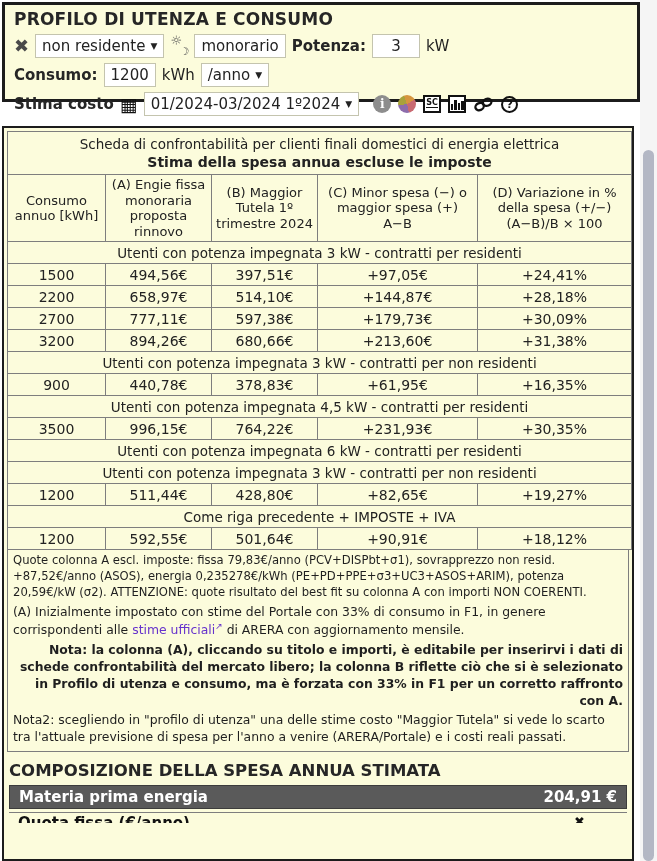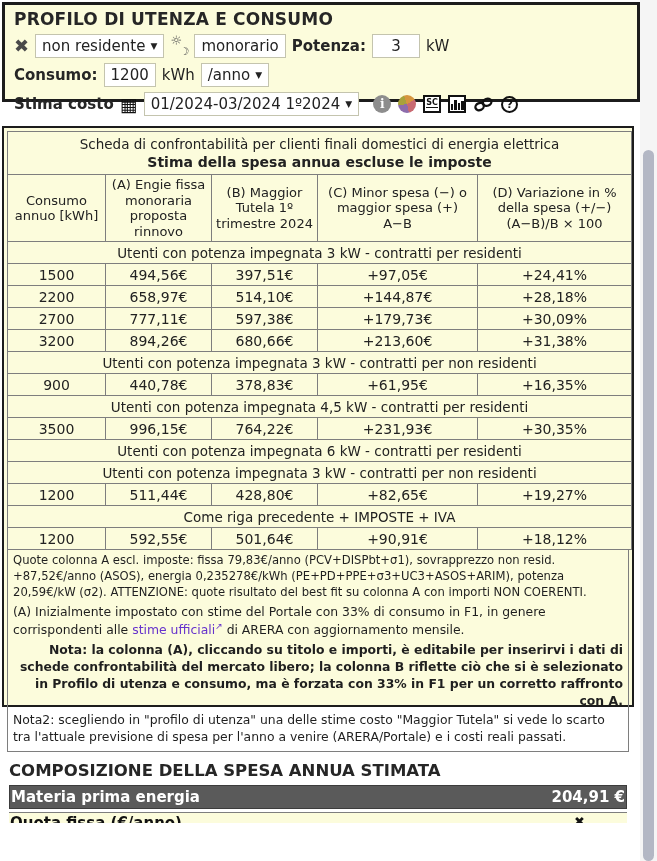--- a/index.html
+++ b/index.html
@@ -46,21 +46,21 @@
   .sc-txt{font-size:8px;font-weight:bold;color:#111;line-height:1;border-bottom:1px solid #111;margin-top:17px;}
   .sc-bar{width:12px;height:3px;background:#111;margin:1.5px 0 2px;}
   .bars{display:flex;align-items:flex-end;gap:1px;height:11px;margin-bottom:1px;}
   .bars i{display:block;width:2.5px;background:#111;}
   .help-icon{
     width:17px;height:17px;box-sizing:border-box;border-radius:50%;border:2px solid #111;background:transparent;
     color:#111;font-weight:bold;font-size:11px;display:inline-flex;align-items:center;justify-content:center;
   }
   
   .main-box{
-    position:absolute;left:2px;top:126px;width:632px;height:581px;
+    position:absolute;left:2px;top:126px;width:632px;height:735px;
     box-sizing:border-box;border:2px solid #1c1c1c;background:#fcfcdc;
     padding:3px;
   }
   table.cmp{width:100%;border-collapse:collapse;table-layout:fixed;background:#fcfcdc;}
   table.cmp td,table.cmp th{border:1px solid #7e7e7e;text-align:center;vertical-align:middle;color:#222;}
   .cap-cell{padding:2px 4px;}
   .cap1{font-size:13.5px;padding:2px 0 1px;}
   .cap2{font-size:14px;font-weight:bold;padding:1px 0 2px;}
   table.cmp th{font-size:13px;font-weight:normal;line-height:1.2;padding:2px 3px;}
   td.section{font-size:13.5px;padding:2.5px 2px;}
@@ -71,21 +71,21 @@
   }
   .q-note{font-size:11.6px;margin:1px 0;}
   .a-note{font-size:12.4px;margin:2px 0;}
   .a-note .link{color:#6633cc;cursor:pointer;}
   .a-note .ext{color:#6633cc;font-size:9px;}
   .nota1{font-size:12.4px;font-weight:bold;margin:2px 0;text-align:right;}
   .nota2{font-size:12.4px;margin:2px 0;}
   
   .comp-title{font-size:16.5px;font-weight:bold;color:#262626;margin:9px 2px 5px;}
   .comp-row{
-    margin:0 2px 3px;padding:2px 1px;display:flex;justify-content:space-between;align-items:center;
+    margin:0 2px 3px;padding:2px 9px;display:flex;justify-content:space-between;align-items:center;
     font-size:15px;font-weight:bold;box-sizing:border-box;
   }
   .comp-row.dark{background:#5a5a5a;color:#ffffff;border:1px solid #3c3c3c;}
   .comp-row.partial{
     background:#fcfcdc;color:#111;height:11px;overflow:hidden;align-items:flex-start;
     border-top:1px solid #7e7e7e;position:relative;padding-top:1px;
   }
   .comp-row.partial .toggle-x{position:absolute;right:42px;top:1px;font-size:13px;color:#111;}
   
   .scroll-track{position:absolute;right:0;top:0;width:17px;height:861px;background:#f5f5f5;}

